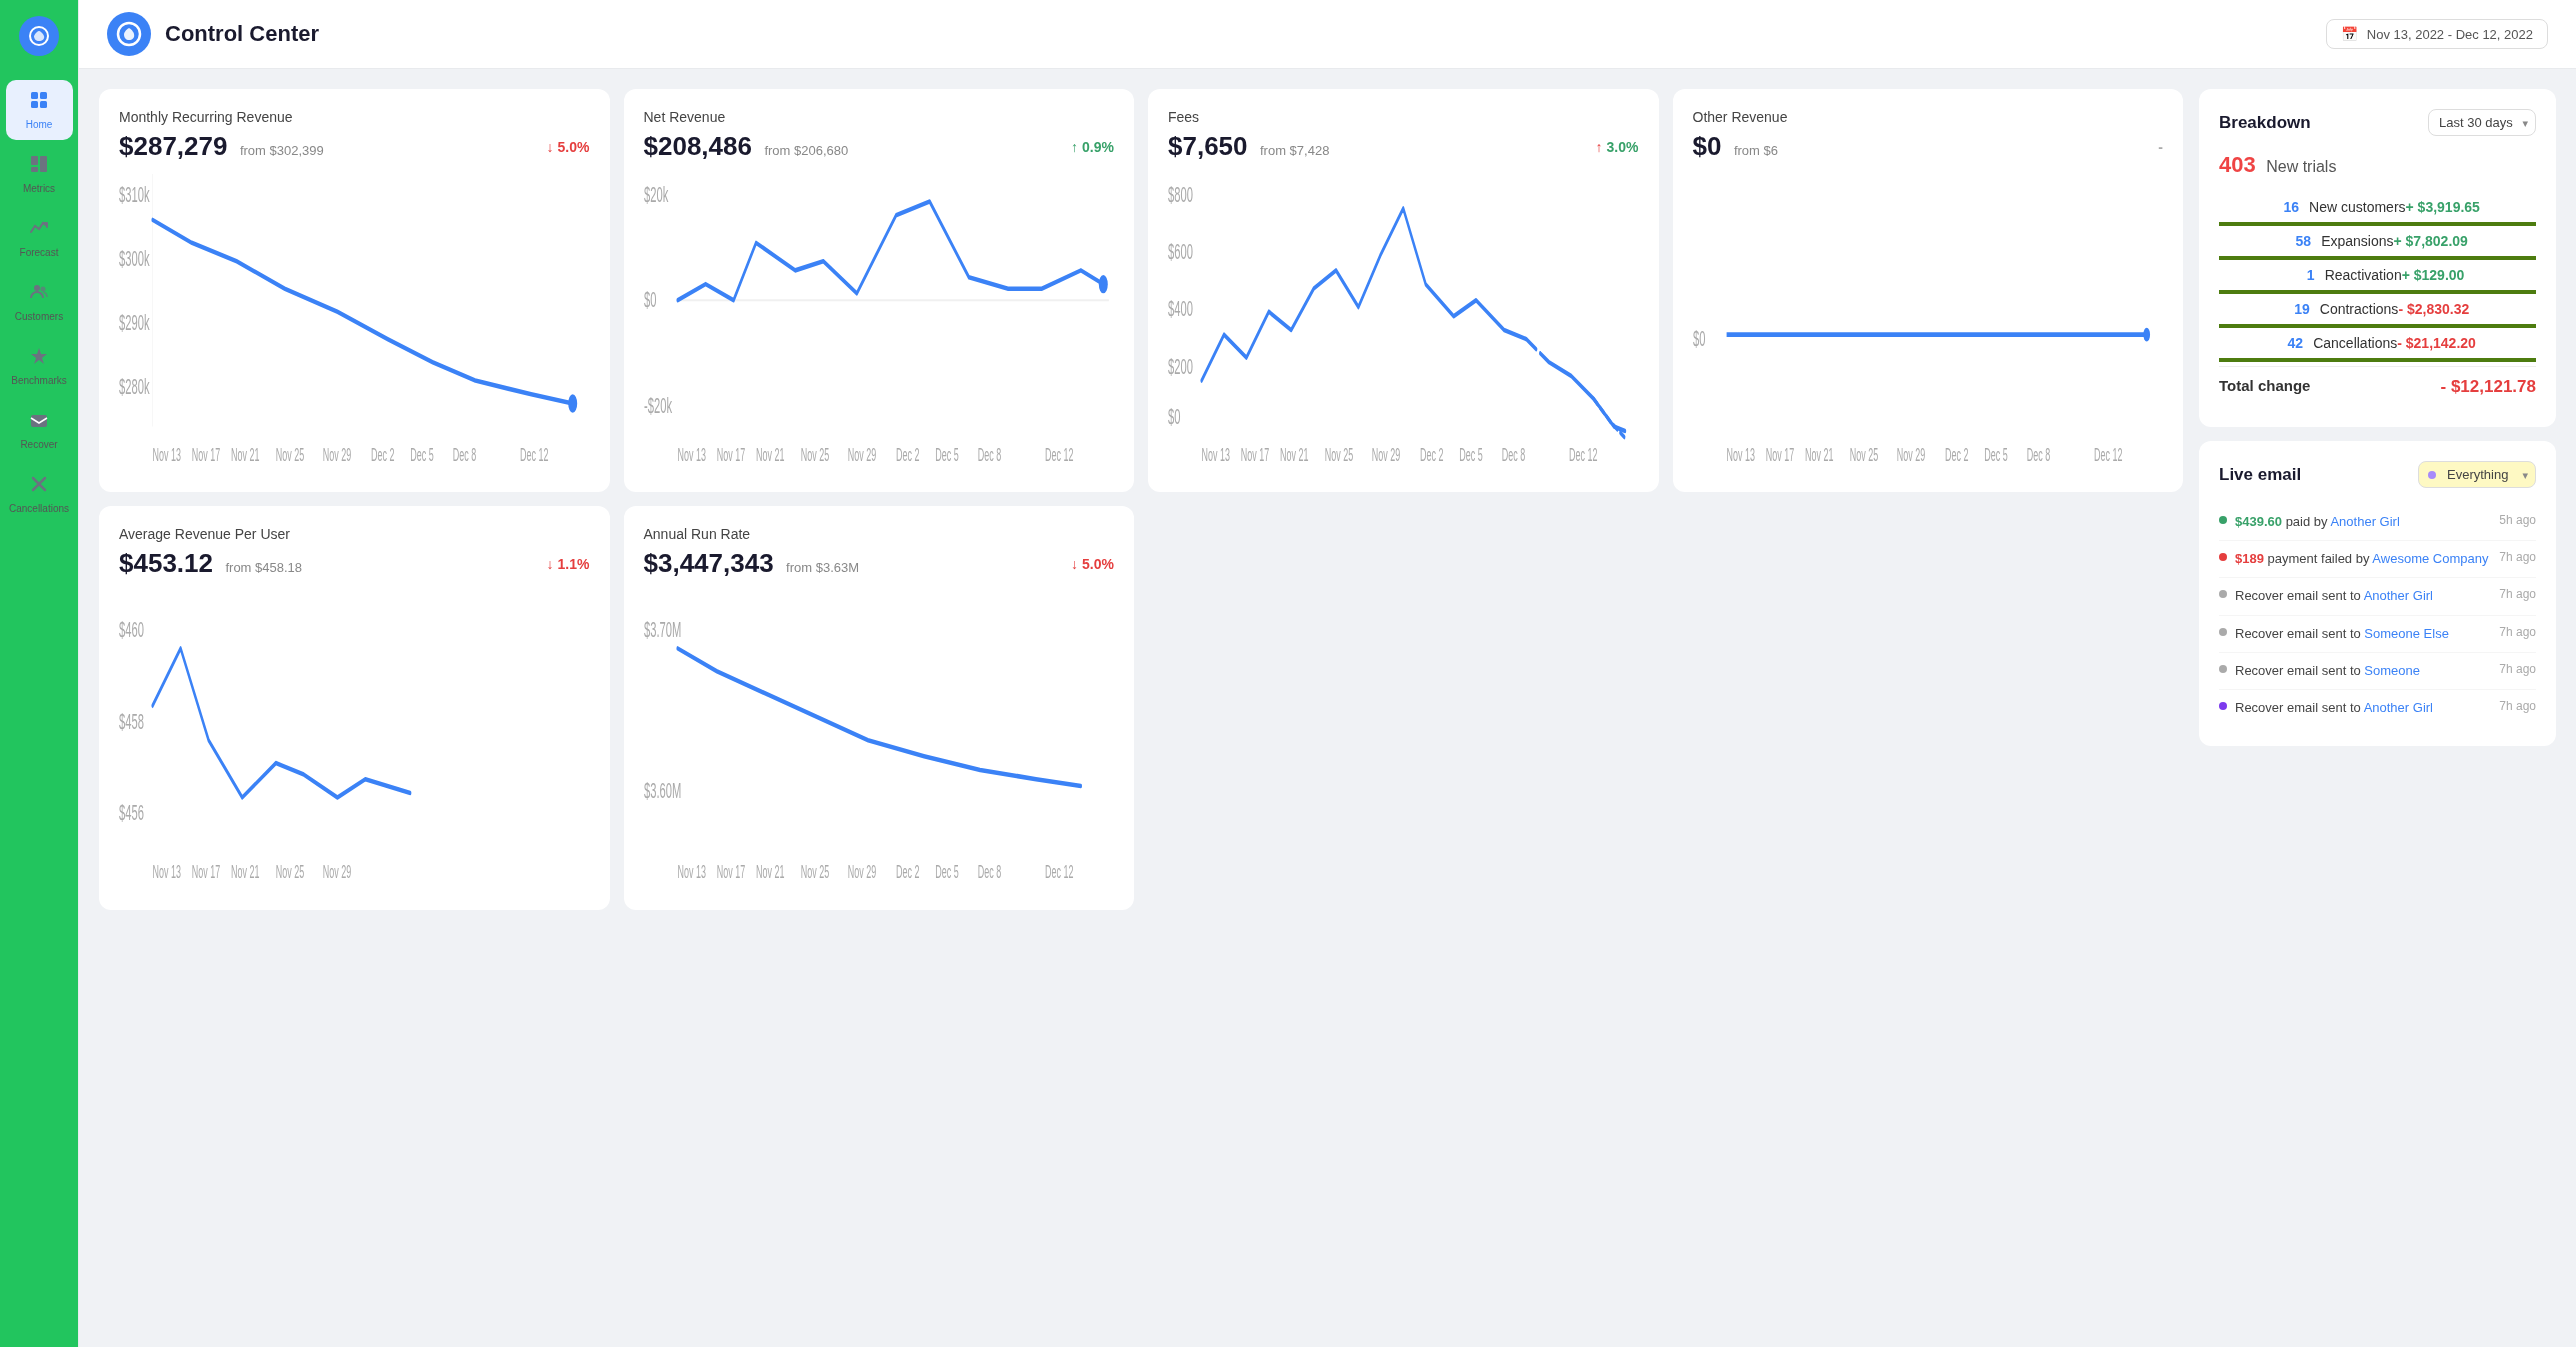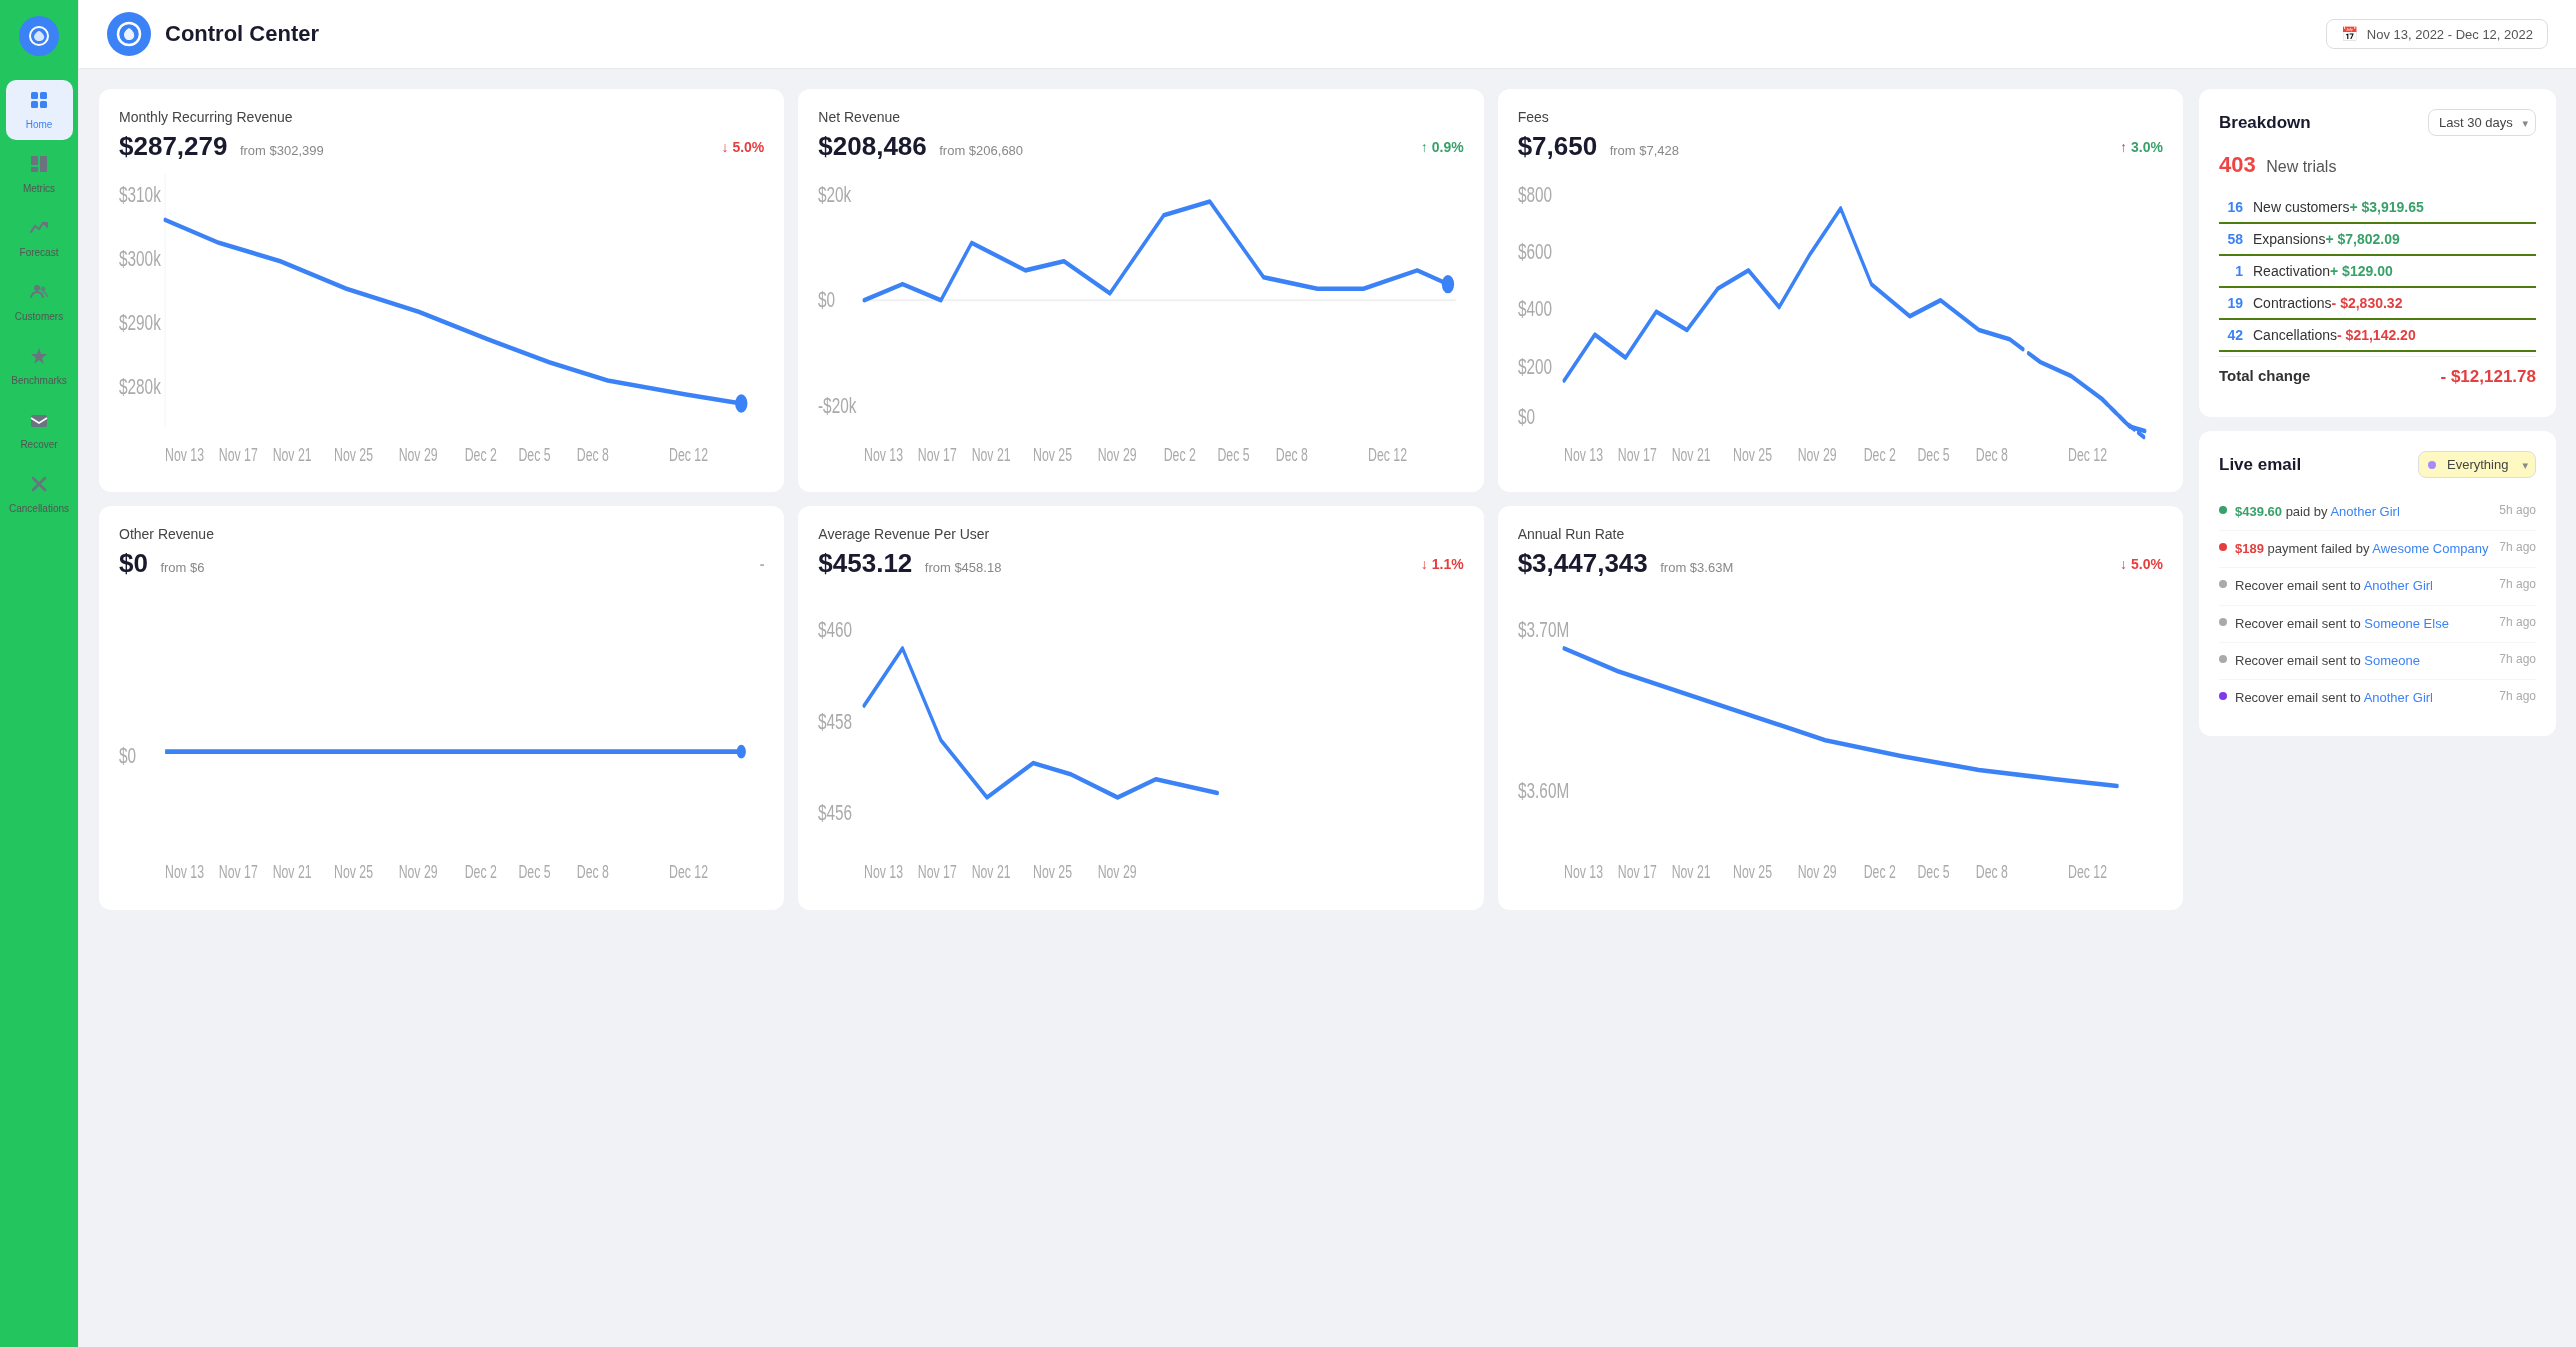--- a/index.html
+++ b/index.html
@@ -74,21 +74,21 @@
       display: flex;
       overflow: hidden;
       padding: 20px 20px 0 20px;
       gap: 16px;
     }
 
     
     .charts-grid {
       flex: 1;
       display: grid;
-      grid-template-columns: 1fr 1fr 1fr;
+      grid-template-columns: 1fr 1fr 1fr 1fr;
       grid-template-rows: repeat(3, minmax(218px, 1fr));
       gap: 14px;
       overflow-y: auto;
       padding-bottom: 20px;
     }
     .chart-card {
       background: white;
       border-radius: 12px;
       padding: 20px;
       display: flex;
@@ -134,22 +134,22 @@
     .breakdown-select-wrap { position: relative; }
     .breakdown-select-wrap::after {
       content: '▾'; position: absolute; right: 8px; top: 50%; transform: translateY(-50%);
       color: #888; pointer-events: none; font-size: 11px;
     }
 
     .breakdown-trials { font-size: 16px; font-weight: 600; color: #3b82f6; margin-bottom: 14px; }
     .breakdown-trials span { font-size: 22px; font-weight: 700; }
 
     .breakdown-row {
-      display: flex; align-items: center; justify-content: flex-start;
-      padding: 7px 0; border-bottom: 2px solid #4d7c0f; font-size: 14px;
+      display: flex; align-items: center; justify-content: center;
+      padding: 7px 0; border-bottom: 4px solid #4d7c0f; font-size: 14px;
     }
     .breakdown-row:last-child { border-bottom: none; }
     .breakdown-row-left { display: flex; align-items: center; gap: 10px; }
     .breakdown-num { font-size: 14px; font-weight: 700; color: #3b82f6; min-width: 24px; text-align: right; }
     .breakdown-label { color: #333; }
     .breakdown-amount { font-weight: 600; }
     .breakdown-amount.positive { color: #38a169; }
     .breakdown-amount.negative { color: #e53e3e; }
 
     .total-row {

